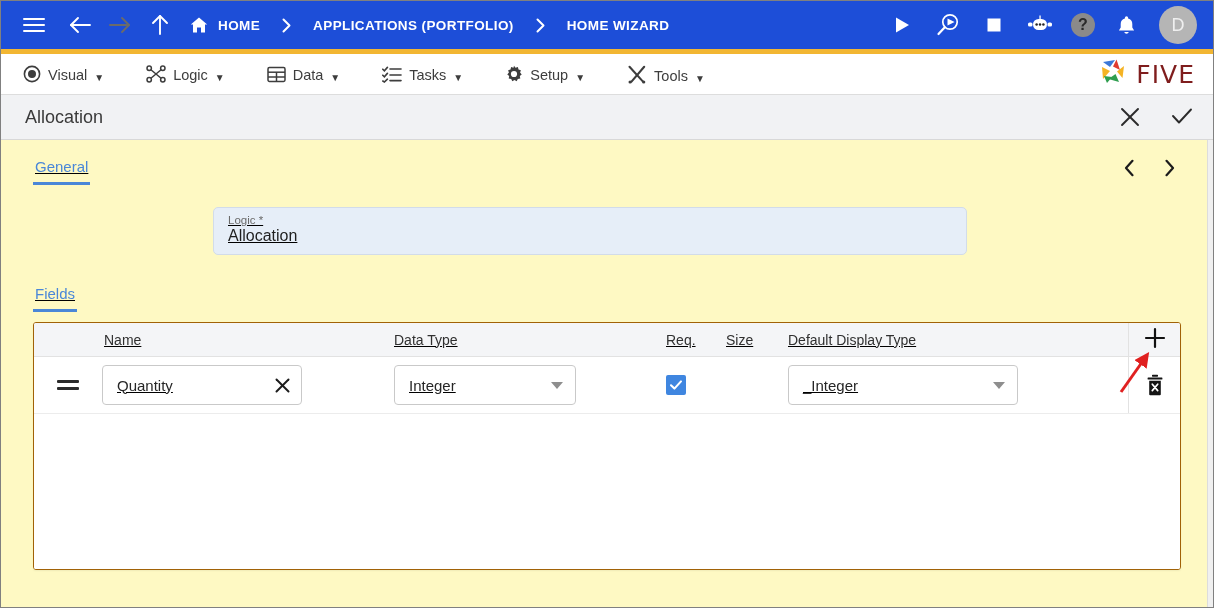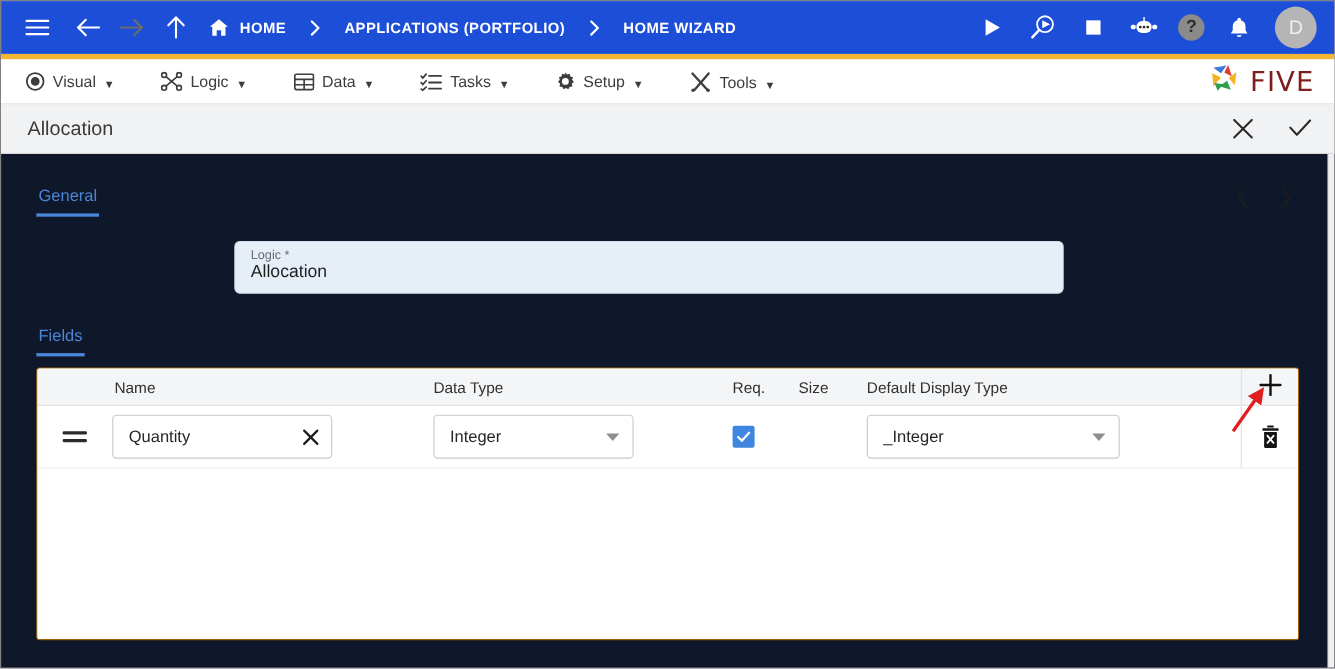--- a/index.html
+++ b/index.html
@@ -132,24 +132,25 @@
   .tb-actions { display: flex; align-items: center; gap: 26px; }
   .tb-btn {
     width: 26px; height: 26px;
     display: flex; align-items: center; justify-content: center;
     color: #2b2b2b;
   }
 
   
   .content {
     flex: 1 1 auto;
-    background: #0f172a;
-    padding: 12px 0 0 0;
+    background: #fef9c3;
+    padding: 0 0 0 0;
     position: relative;
     overflow: hidden;
+    text-decoration: underline;
   }
   .inner { padding: 14px 18px 0 32px; position: relative; }
 
   .tabrow { position: relative; display: flex; align-items: flex-start; }
   .tab {
     font-size: 15px;
     color: #4a87d8;
     padding: 4px 2px 10px 2px;
     position: relative;
   }

